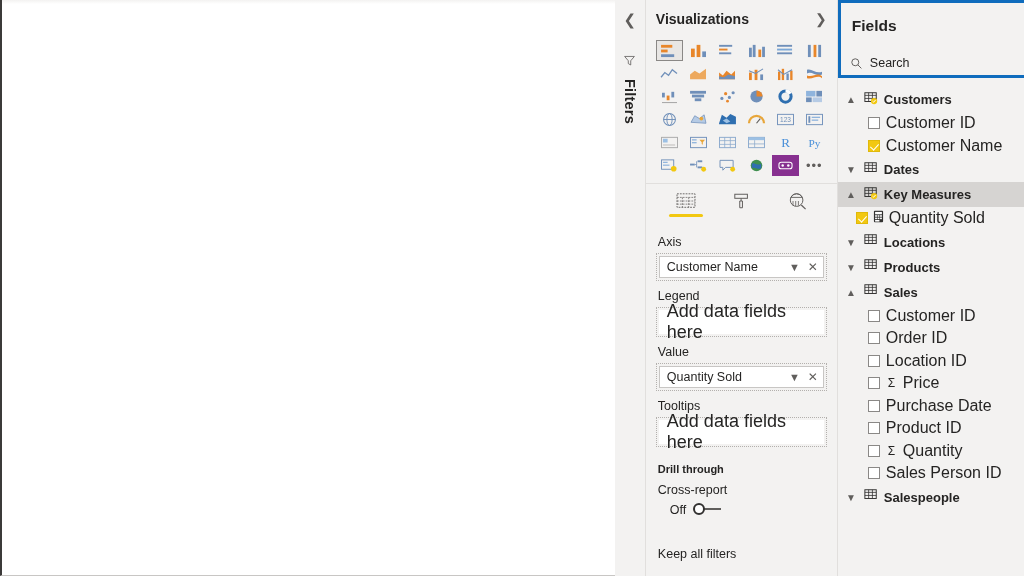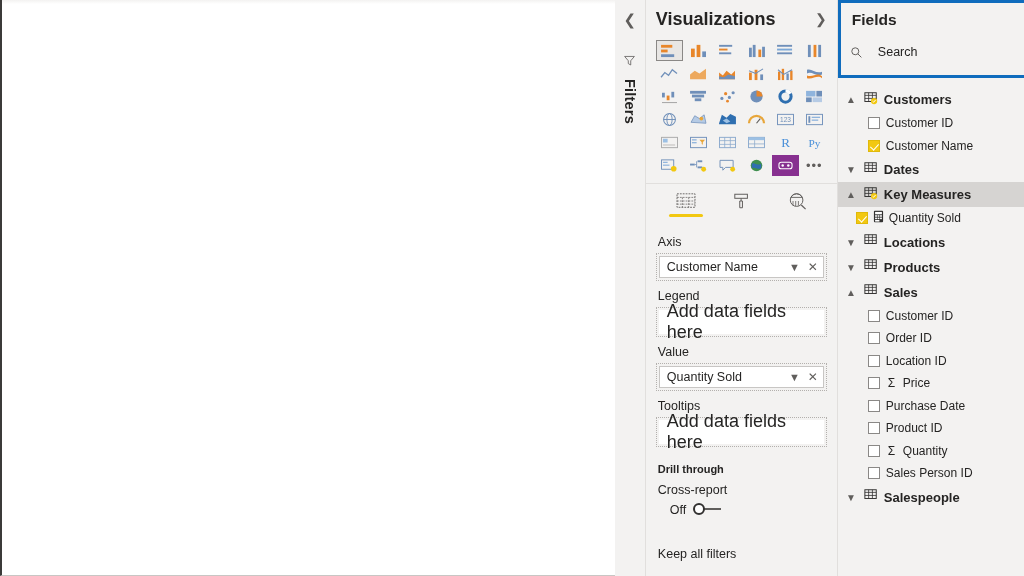--- a/index.html
+++ b/index.html
@@ -53,21 +53,21 @@
     width: 198px; height: 576px;
     background: #f3f2f1;
     border-right: 1px solid #e1dfdd;
     display: flex; flex-direction: column;
     overflow: hidden;
   }
   .pane-header {
     height: 38px; display: flex; align-items: center;
     padding: 0 8px 0 10px; gap: 6px;
   }
-  .pane-title { font-size: 18px; font-weight: 600; color: #252423; flex: 1; }
+  .pane-title { font-size: 14px; font-weight: 600; color: #252423; flex: 1; }
   .pane-chevron { font-size: 14px; color: #605e5c; cursor: pointer; padding: 0 2px; }
 
   .viz-grid {
     display: grid;
     grid-template-columns: repeat(6, 1fr);
     gap: 2px 1px;
     padding: 2px 8px 4px 10px;
   }
   .viz-cell {
     width: 27px; height: 21px;
@@ -164,24 +164,25 @@
   .fields-head-inner {
     position: absolute; left: 0; top: 0; width: 192px; height: 78px;
     z-index: 5;
     display: flex; flex-direction: column;
     padding: 0 8px;
   }
   .fields-title {
     height: 40px; display: flex; align-items: center;
     font-size: 15.5px; font-weight: 600; color: #252423;
     padding-left: 6px;
+    margin-top: 6px;
   }
   .fields-search {
     height: 24px; margin: 0 0 0 4px;
-    display: flex; align-items: center; gap: 15px;
+    display: flex; align-items: flex-end; gap: 7px;
     font-size: 12.5px; color: #252423;
     cursor: text;
   }
   .search-text { color: #252423; }
 
   .field-list {
     position: absolute; top: 84px; left: 0; right: 0; bottom: 0;
     overflow: hidden;
     padding-top: 3px;
   }
@@ -205,21 +206,21 @@
     position: relative;
   }
   .chk.on { background: #f2c811; border-color: #e0b90a; }
   .chk.on::after {
     content: ""; position: absolute;
     left: 3px; top: 1px; width: 4px; height: 7px;
     border: solid #ffffff; border-width: 0 1.6px 1.6px 0;
     transform: rotate(42deg);
   }
   .sigma { font-size: 12px; color: #252423; width: 11px; text-align: center; }
-  .fld-name { font-size: 12px; color: #252423; }
+  .fld-name { font-size: 16px; color: #252423; }
   .measure-row { padding-left: 18px; gap: 5px; }
 </style>
 </head>
 <body>
 
 <div id="app">
 
   <div class="canvas">
     <div class="canvas-top-shade"></div>
   </div>

